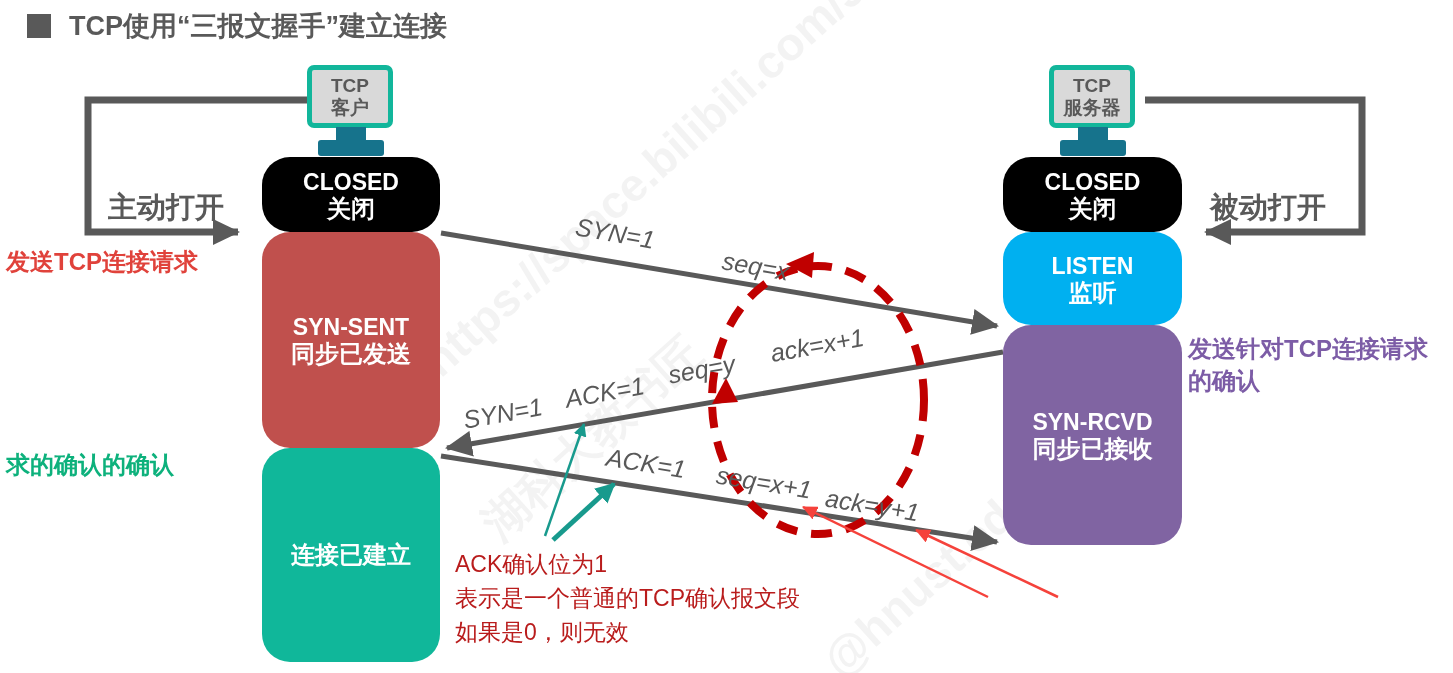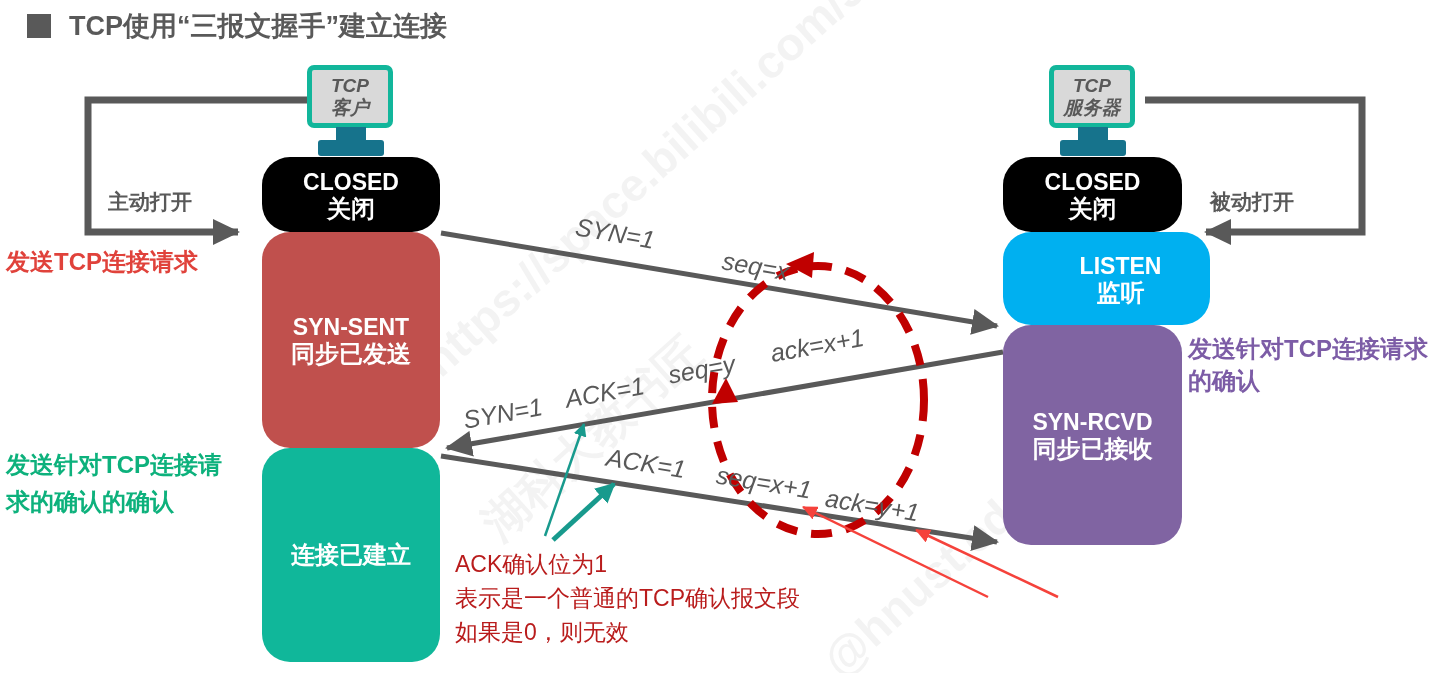--- a/index.html
+++ b/index.html
@@ -14,31 +14,31 @@
       transform:rotate(-42deg);transform-origin:left center;white-space:nowrap;z-index:0;}
   
   #overlay{position:absolute;left:0;top:0;z-index:1;}
   
   .z2{z-index:2;}
   .title-row{left:27px;top:8px;display:flex;align-items:center;gap:18px;}
   .title-bullet{width:24px;height:24px;background:#595959;}
   .title-text{font-size:27px;font-weight:bold;color:#595959;white-space:nowrap;}
   
   .screen{width:86px;height:63px;box-sizing:border-box;border:5px solid #12b69b;border-radius:7px;
-          background:#d9d9d9;display:flex;flex-direction:column;align-items:center;justify-content:center;font-style:italic;}
+          background:#d9d9d9;display:flex;flex-direction:column;align-items:center;justify-content:center;}
   .screen div{font-size:19px;font-weight:bold;color:#595959;line-height:22px;white-space:nowrap;}
   .neck{width:30px;height:16px;background:#16738c;}
   .base{width:66px;height:16px;background:#16738c;border-radius:3px;}
   
   .state{width:178px;display:flex;flex-direction:column;align-items:center;justify-content:center;
          color:#ffffff;text-align:center;border-radius:28px;}
   .state .en{font-size:23px;font-weight:bold;line-height:28px;white-space:nowrap;}
   .state .zh{font-size:24px;font-weight:bold;line-height:26px;white-space:nowrap;}
   
-  .open-lbl{font-size:21px;font-weight:bold;color:#595959;white-space:nowrap;}
+  .open-lbl{font-size:29px;font-weight:bold;color:#595959;white-space:nowrap;}
   
   .ann{font-weight:bold;font-size:24px;white-space:nowrap;}
   .ann-red{color:#e0423b;}
   .ann-green{color:#0db17c;line-height:37px;}
   .ann-purple{color:#7c5ca6;line-height:32px;}
   .note{font-size:23px;line-height:34px;white-space:nowrap;}
   .note-teal{color:#b91c1c;}
   .note-red{color:#f5423b;}
   
   .msg{position:absolute;font-size:25px;font-style:italic;color:#595959;white-space:nowrap;z-index:2;}
@@ -118,35 +118,34 @@
     <div class="zh">同步已发送</div>
   </div>
   <div class="abs z2 state" style="left: 262px; top: 448px; height: 214px; background-color: rgb(16, 183, 154);">
     <div class="zh">连接已建立</div>
   </div>
 
   <div class="abs z2 state" style="left: 1003px; top: 157px; height: 75px; width: 179px; background-color: rgb(0, 0, 0);">
     <div class="en">CLOSED</div>
     <div class="zh">关闭</div>
   </div>
-  <div class="abs z2 state" style="left: 1003px; top: 232px; height: 93px; width: 179px; background-color: rgb(0, 176, 240); padding-left: 28px;">
+  <div class="abs z2 state" style="left: 1003px; top: 232px; height: 93px; width: 179px; background-color: rgb(0, 176, 240);">
     <div class="en">LISTEN</div>
     <div class="zh">监听</div>
   </div>
   <div class="abs z2 state" style="left: 1003px; top: 325px; height: 220px; width: 179px; background-color: rgb(128, 100, 162);">
     <div class="en">SYN-RCVD</div>
     <div class="zh">同步已接收</div>
   </div>
 
   <div class="abs z2 open-lbl" style="left:108px;top:188px;">主动打开</div>
   <div class="abs z2 open-lbl" style="left:1210px;top:188px;">被动打开</div>
 
   <div class="abs z2 ann ann-red" style="left:6px;top:246px;">发送TCP连接请求</div>
   <div class="abs z2 ann ann-green" style="left:6px;top:446px;">
-    <div>发送针对TCP连接请</div>
     <div>求的确认的确认</div>
   </div>
   <div class="abs z2 ann ann-purple" style="left:1188px;top:333px;">
     <div>发送针对TCP连接请求</div>
     <div>的确认</div>
   </div>
 
   <div class="msg rot-p10" style="left:575px;top:219px;">SYN=1</div>
   <div class="msg rot-p10" style="left:722px;top:252px;">seq=x</div>
 

